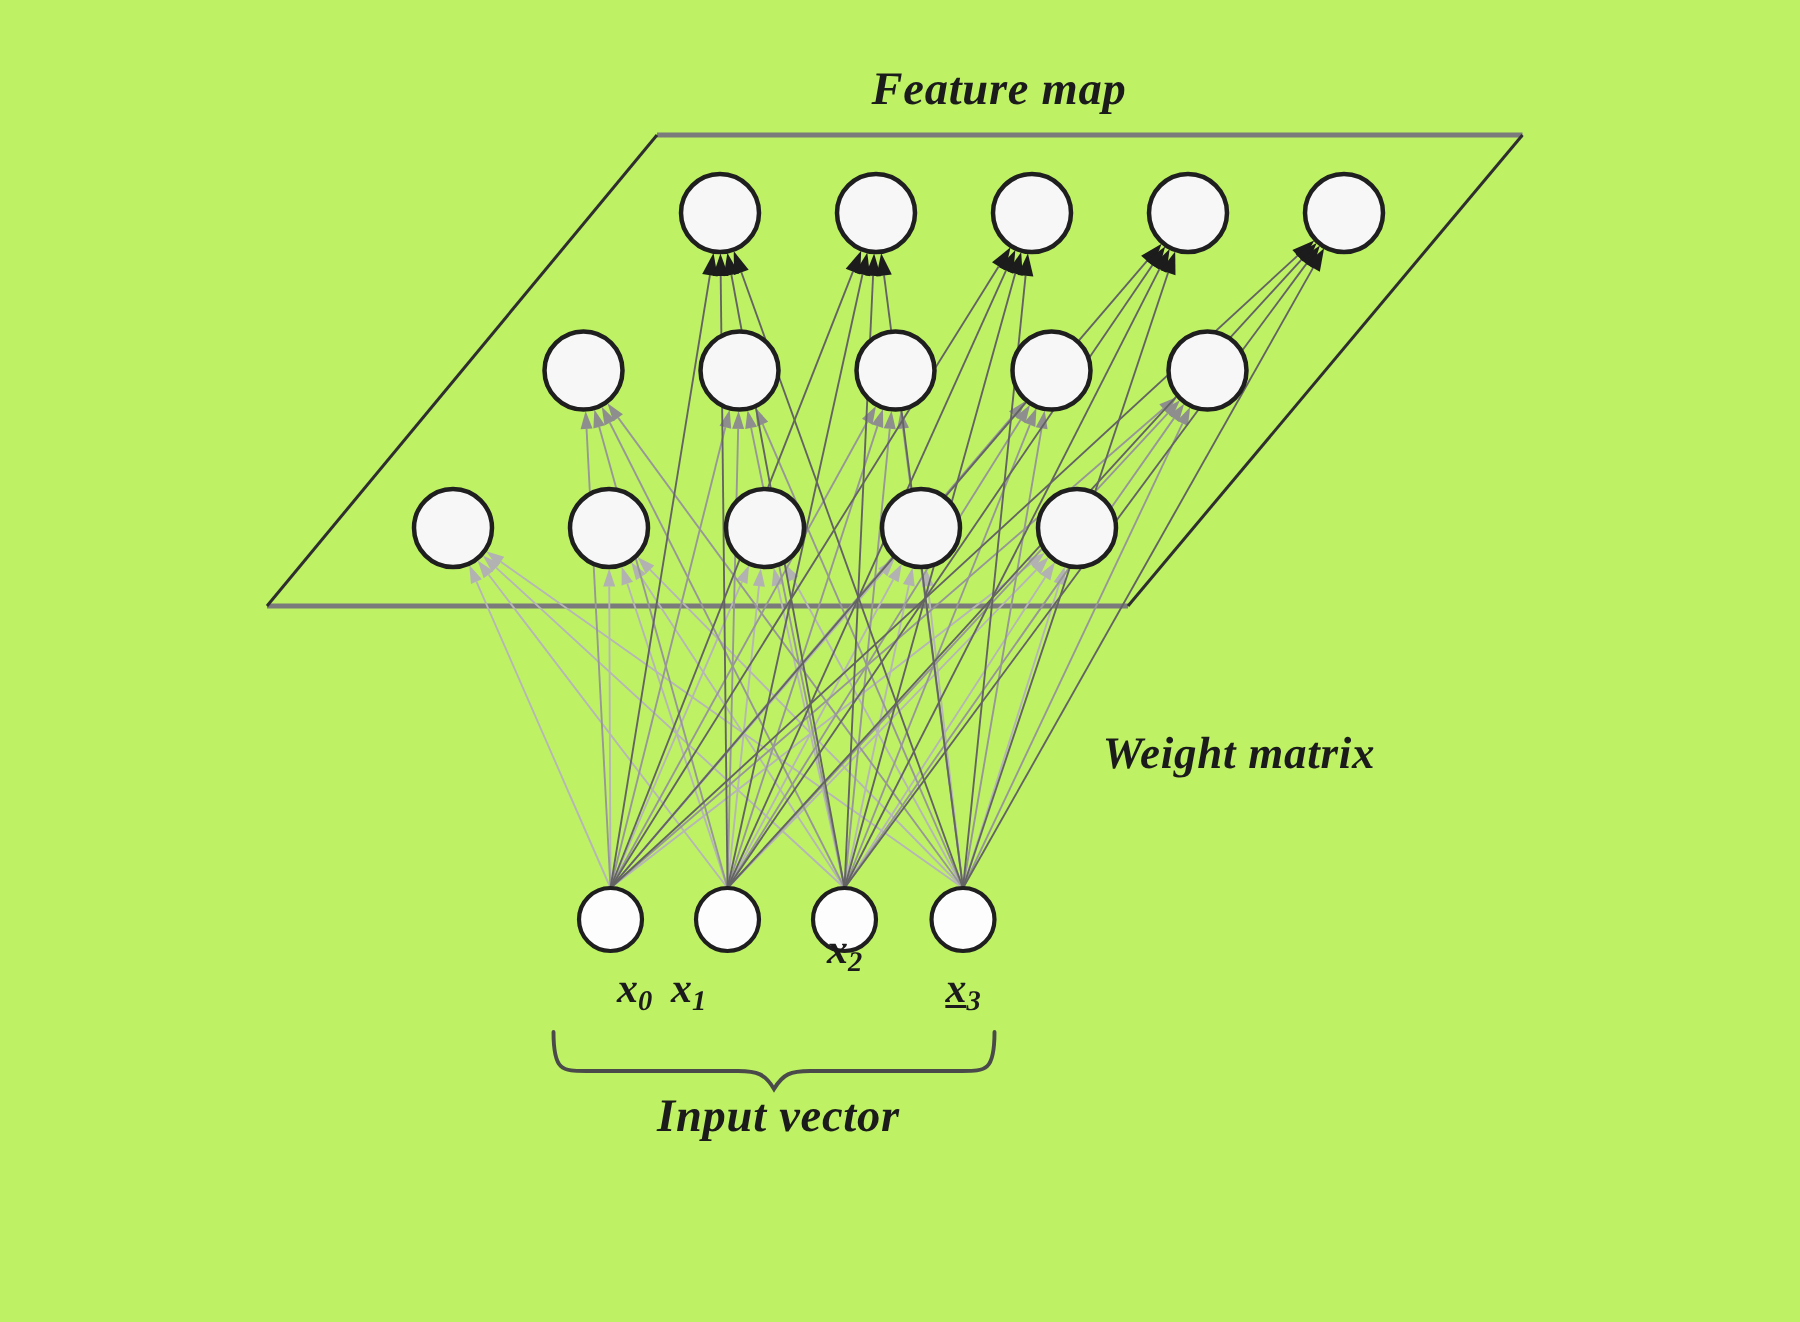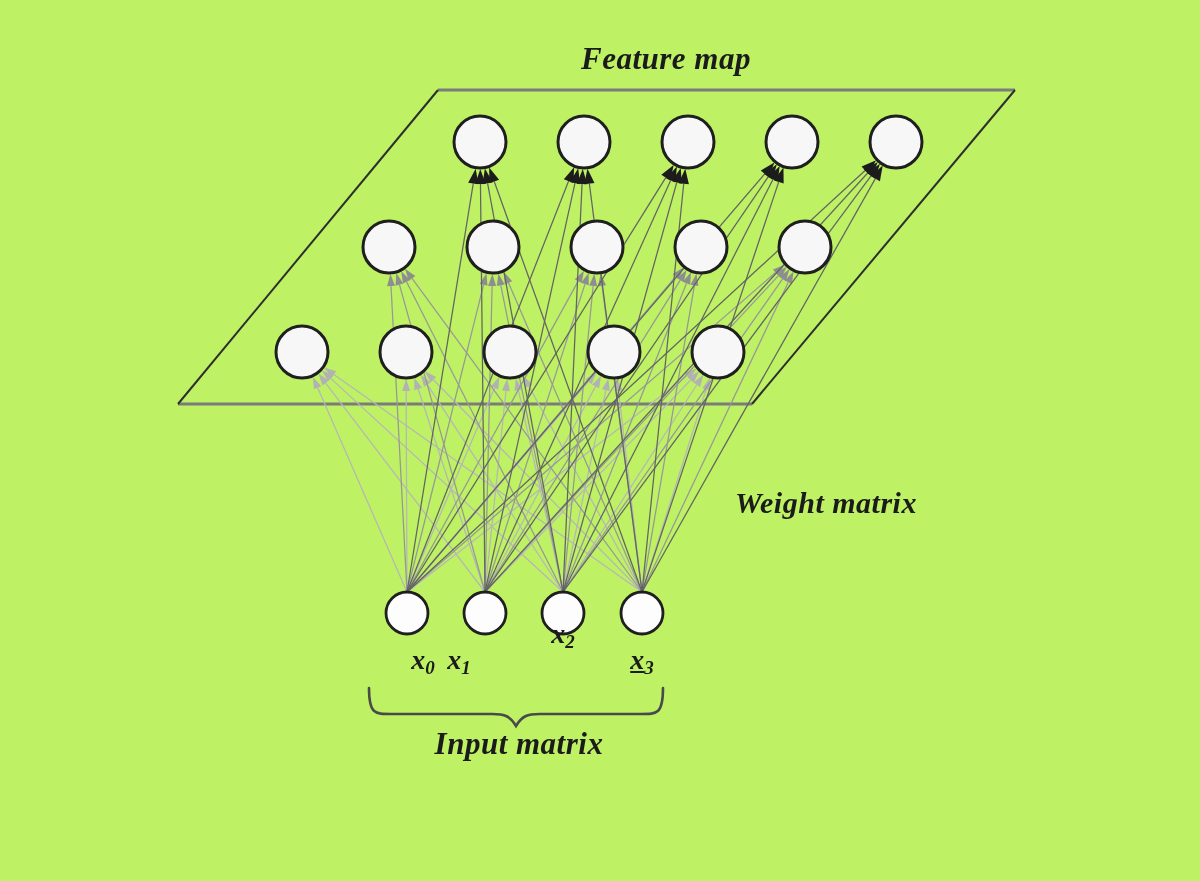--- a/index.html
+++ b/index.html
@@ -191,21 +191,21 @@
         <circle cx="563" cy="613" r="21" fill="#fdfdfd" stroke="#1f1f1f" stroke-width="2.8"></circle>
         <circle cx="642" cy="613" r="21" fill="#fdfdfd" stroke="#1f1f1f" stroke-width="2.8"></circle>
       </g>
     <path id="brace-path" fill="none" stroke-width="2.6" stroke-linecap="round" stroke="#4a4a4a" d="M 369 688 C 369 715, 375 714, 393 714 L 492 714 C 505 714, 510 716, 516 726 C 522 716, 527 714, 540 714 L 639 714 C 657 714, 663 715, 663 688"></path>
   </svg>
 
   <div class="diagram-label label-feature-map" style="left: 666px; top: 41px;">Feature map</div>
 
   <div class="diagram-label label-weight-matrix" style="left: 826px; top: 486px;">Weight matrix</div>
 
-  <div class="diagram-label label-input-vector" style="left: 519px; top: 726px;">Input matrix</div>
+  <div class="diagram-label label-input-vector" style="left: 519px; top: 726px;">Input vector</div>
 
   <div id="input-labels">
       <div class="input-node-label" style="left: 407px; top: 644px; margin-left: 16px;">x<sub>0</sub></div>
       <div class="input-node-label" style="left: 459px; top: 644px;">x<sub>1</sub></div>
       <div class="input-node-label" style="left: 563px; top: 618px;">x<sub>2</sub></div>
       <div class="input-node-label" style="left: 642px; top: 644px; text-decoration: underline;">x<sub>3</sub></div>
     </div>
 </div>
 
 </body></html>

